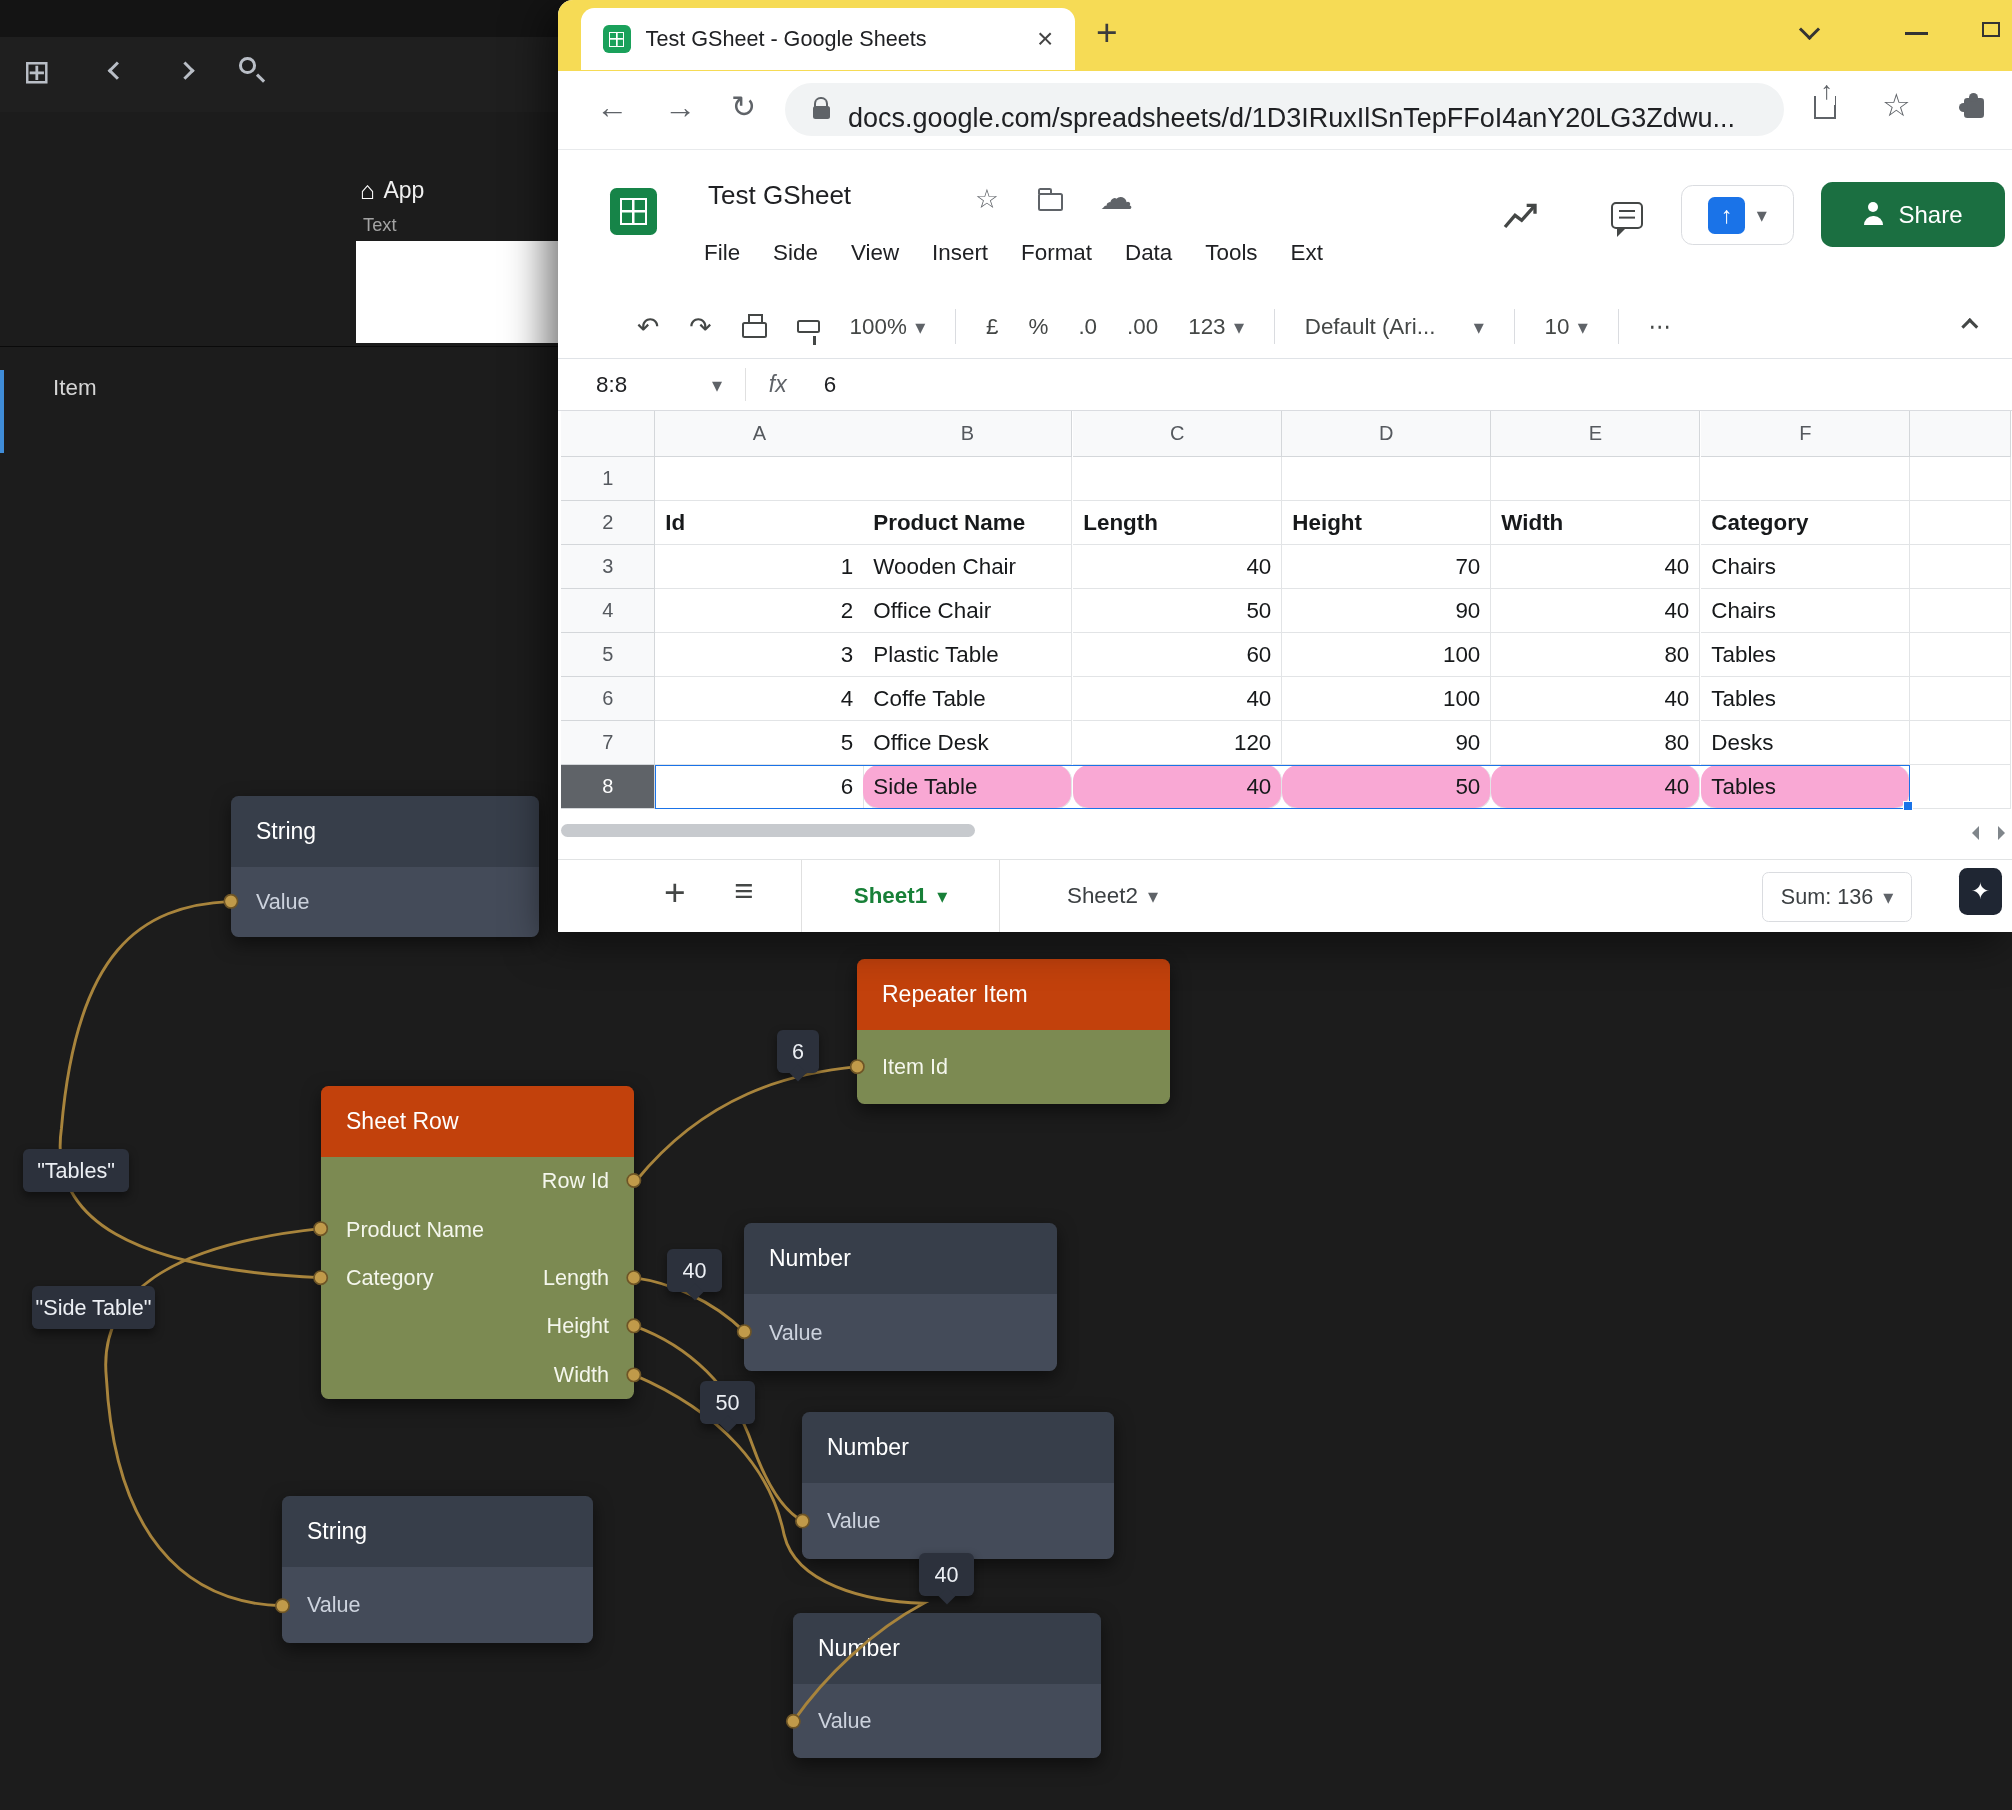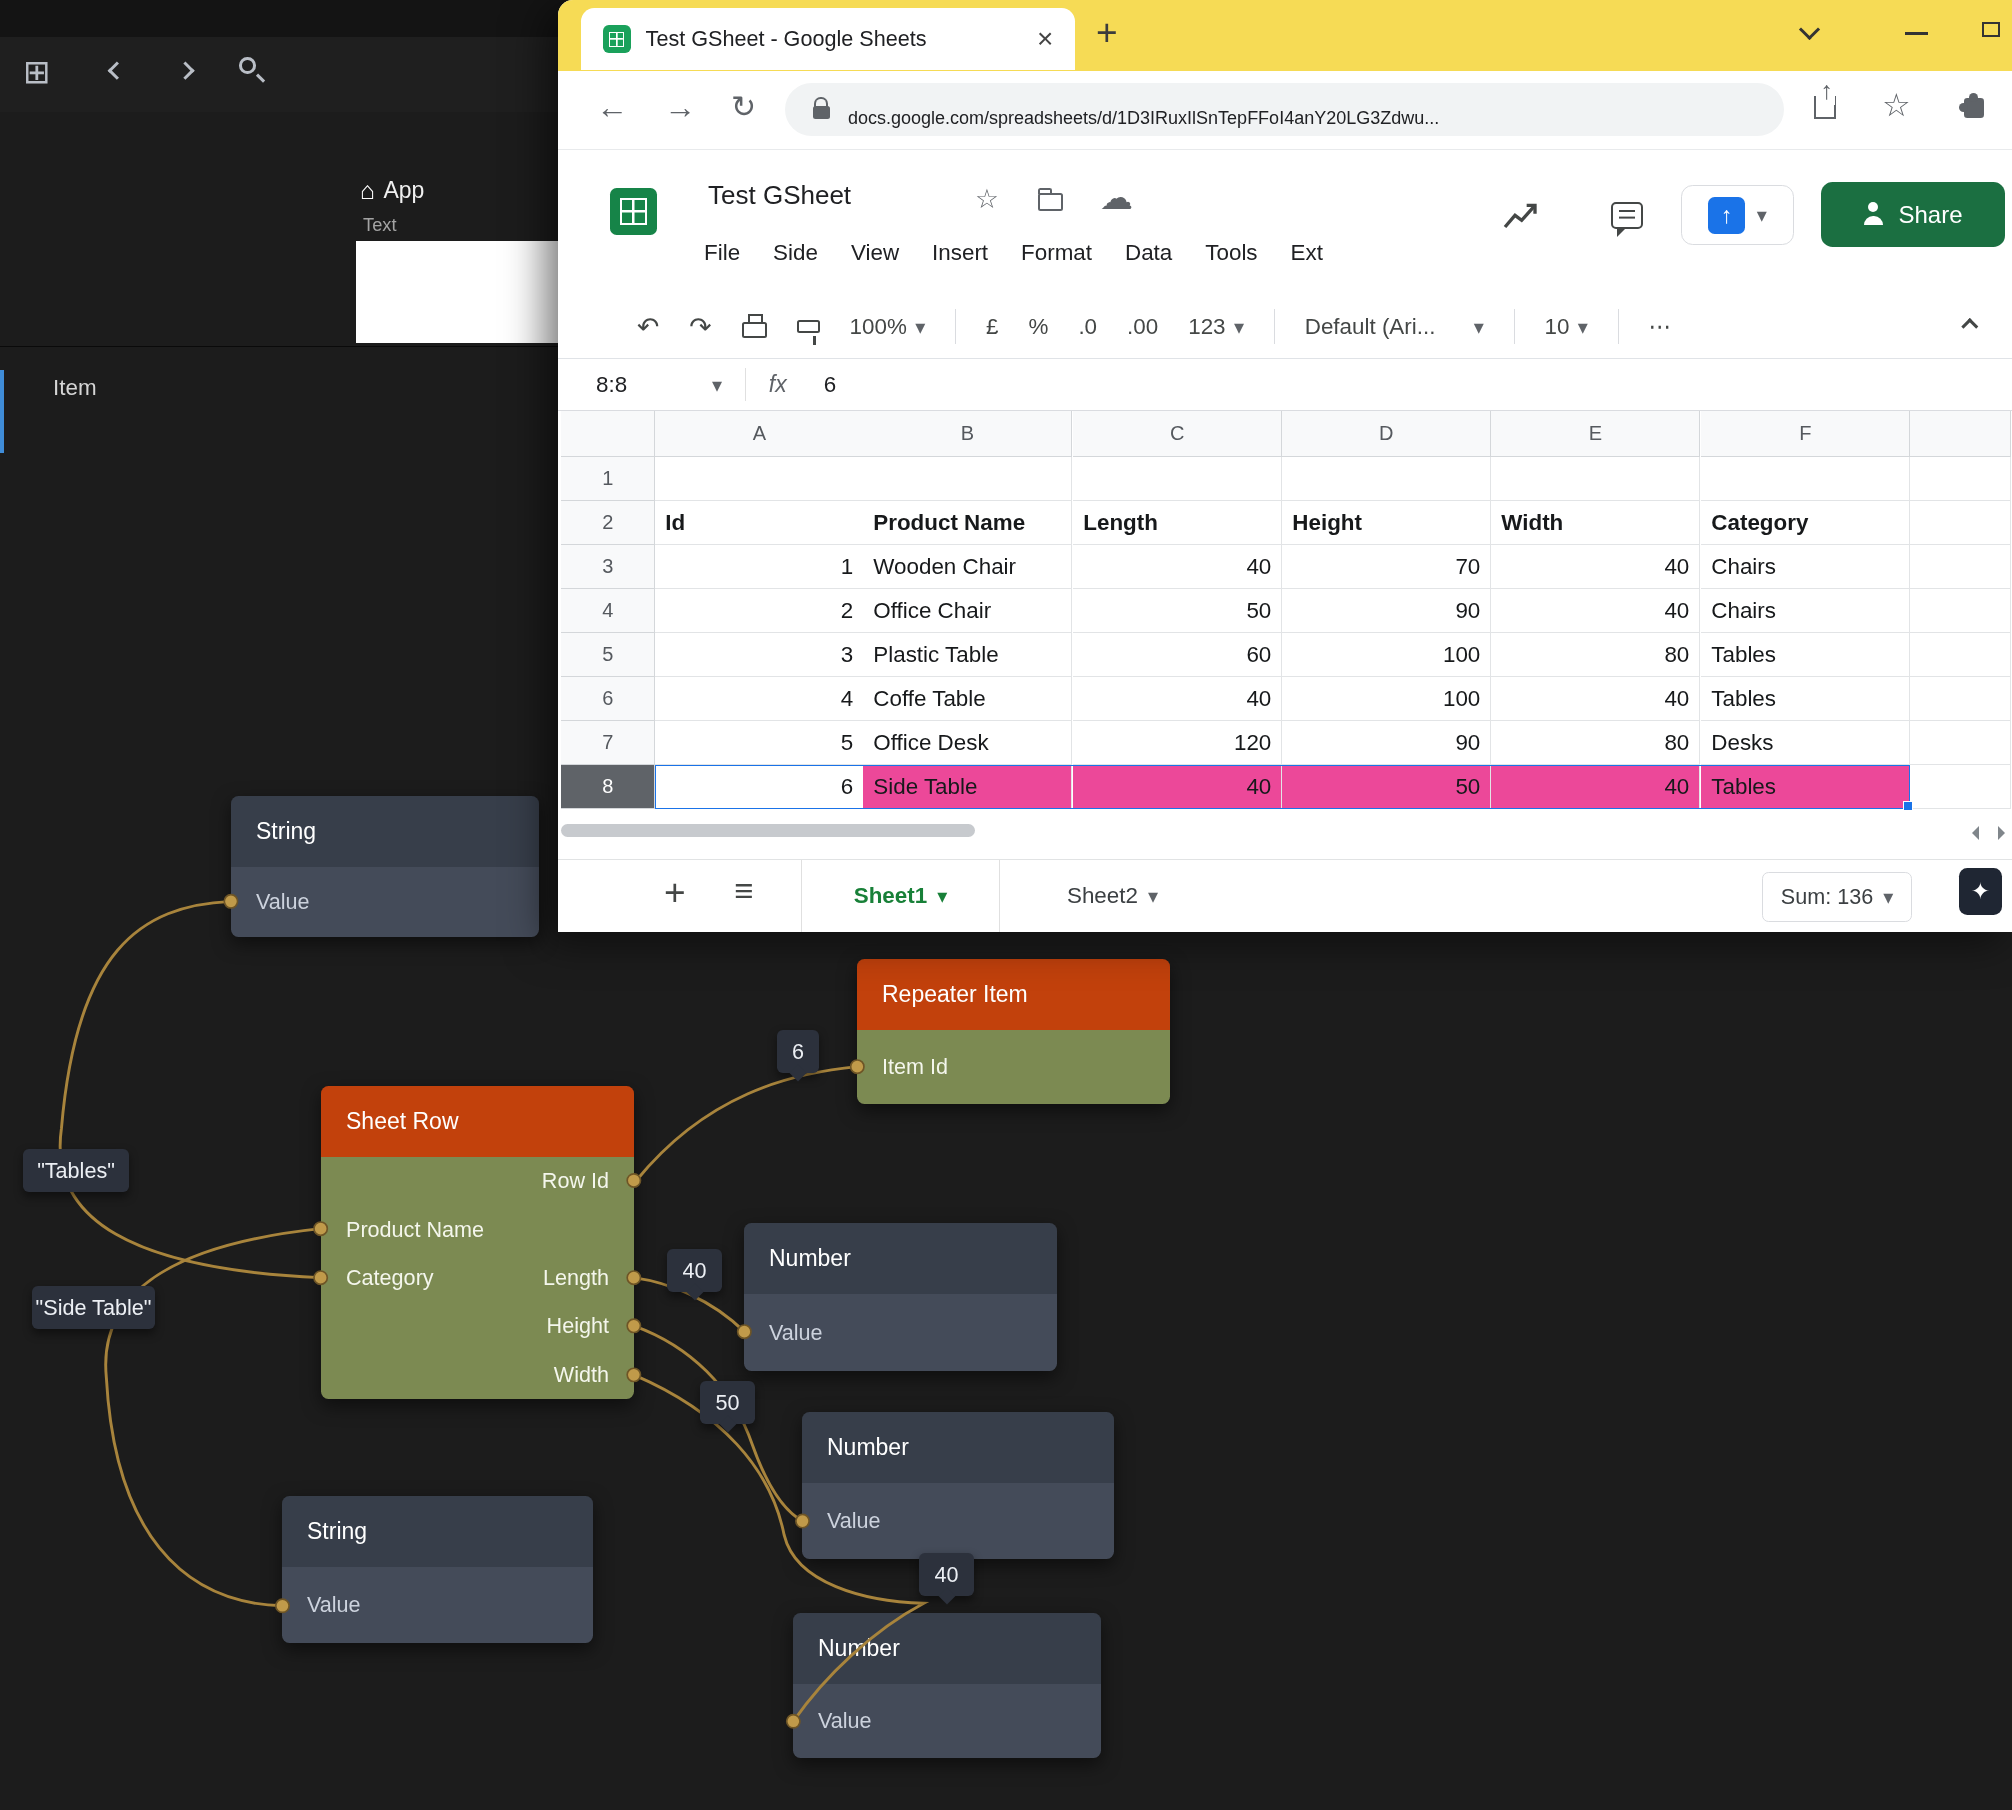--- a/index.html
+++ b/index.html
@@ -76,21 +76,21 @@
   .wc-max{position:absolute;left:1424px;top:21.6px;width:18.3px;height:15px;border:2.5px solid #333;}
 
   .navbar{position:absolute;left:0;top:71px;width:100%;height:79px;background:#fff;border-bottom:0.8px solid #e8eaec;}
   .nav-ic{position:absolute;font-size:32px;color:#5f6368;top:18.3px;}
   .nv-back{left:38px;} .nv-fwd{left:106px;} .nv-reload{left:173px;font-size:30px;}
   .omnibox{position:absolute;left:227px;top:11.6px;width:999px;height:53px;background:#f1f3f4;border-radius:26.6px;
            display:flex;align-items:center;padding:0 28px;gap:18.3px;}
   .lock{width:16.6px;height:12.5px;background:#5f6368;border-radius:2.5px;position:relative;margin-top:6.6px;flex:none;}
   .lock::before{content:"";position:absolute;width:10px;height:8.3px;border:2.5px solid #5f6368;border-bottom:none;
                 border-radius:6.6px 6.6px 0 0;left:0.8px;top:-9.1px;}
-  .url{font-size:18px;color:#202124;white-space:nowrap;overflow:hidden;margin-top:18px;}
+  .url{font-size:27px;color:#202124;white-space:nowrap;overflow:hidden;margin-top:18px;}
   .exporti{position:absolute;left:1256px;top:25px;width:21.6px;height:23px;border:2.5px solid #5f6368;border-top:none;}
   .exporti::before{content:"↑";position:absolute;top:-20px;left:1.7px;font-size:25px;color:#5f6368;background:#fff;padding:0 2.5px;}
   .stari{position:absolute;left:1324px;top:15px;font-size:32px;color:#5f6368;}
   .puzzle{position:absolute;left:1406px;top:26.6px;width:20px;height:20px;background:#5f6368;border-radius:3.3px;}
   .puzzle::before{content:"";position:absolute;width:9.1px;height:9.1px;border-radius:50%;background:#5f6368;top:-5px;left:5px;}
   .puzzle::after{content:"";position:absolute;width:9.1px;height:9.1px;border-radius:50%;background:#5f6368;top:5px;left:-5px;}
 
   .appheader{position:absolute;left:0;top:150px;width:100%;height:145px;background:#fff;}
   .slogo{position:absolute;left:52px;top:38px;width:47px;height:47px;border-radius:6.6px;background:#168448;}
   .slogo::after{content:"";position:absolute;inset:10px;border:2.5px solid #fff;
@@ -138,21 +138,21 @@
 
   .grid{position:absolute;left:3.3px;top:411px;width:1450px;height:398px;background:#fff;}
   .gc{position:absolute;display:flex;align-items:center;}
   .ghead{background:#f8f9fa;border-right:0.8px solid #d4d7da;border-bottom:0.8px solid #d4d7da;
          justify-content:center;font-size:20px;color:#55595e;}
   .selhdr{background:#5f6368;color:#fff;}
   .gcell{background:#fff;border-right:0.8px solid #e2e4e6;border-bottom:0.8px solid #e2e4e6;
          padding:0 10px;font-size:22.4px;color:#17191b;}
   .gcell.num{justify-content:flex-end;}
   .gcell.bold{font-weight:bold;}
-  .gcell.selcell{background:#ec4899;}
+  .gcell.selcell{background:#f9a8d4;border-radius:16px;}
   .gcell.activecell{background:#fff;}
   .sel-outline{position:absolute;left:94px;top:354px;width:1255px;height:44px;border:1.7px solid #1a73e8;pointer-events:none;}
   .fill-handle{position:absolute;left:1342px;top:390px;width:10px;height:10px;background:#1a73e8;border:1.7px solid #fff;}
 
   .hscroll{position:absolute;left:3.3px;top:824px;width:414px;height:13.3px;border-radius:6.6px;background:#c7cace;}
   .scr-left{position:absolute;left:1407px;top:826px;width:0;height:0;border:7.5px solid transparent;border-right-color:#80868b;}
   .scr-right{position:absolute;left:1440px;top:826px;width:0;height:0;border:7.5px solid transparent;border-left-color:#80868b;}
 
   .bottombar{position:absolute;left:0;top:859px;width:100%;height:73px;background:#fff;border-top:0.8px solid #e1e3e4;}
   .bb-plus{position:absolute;left:106px;top:11.6px;font-size:37px;color:#444746;}

